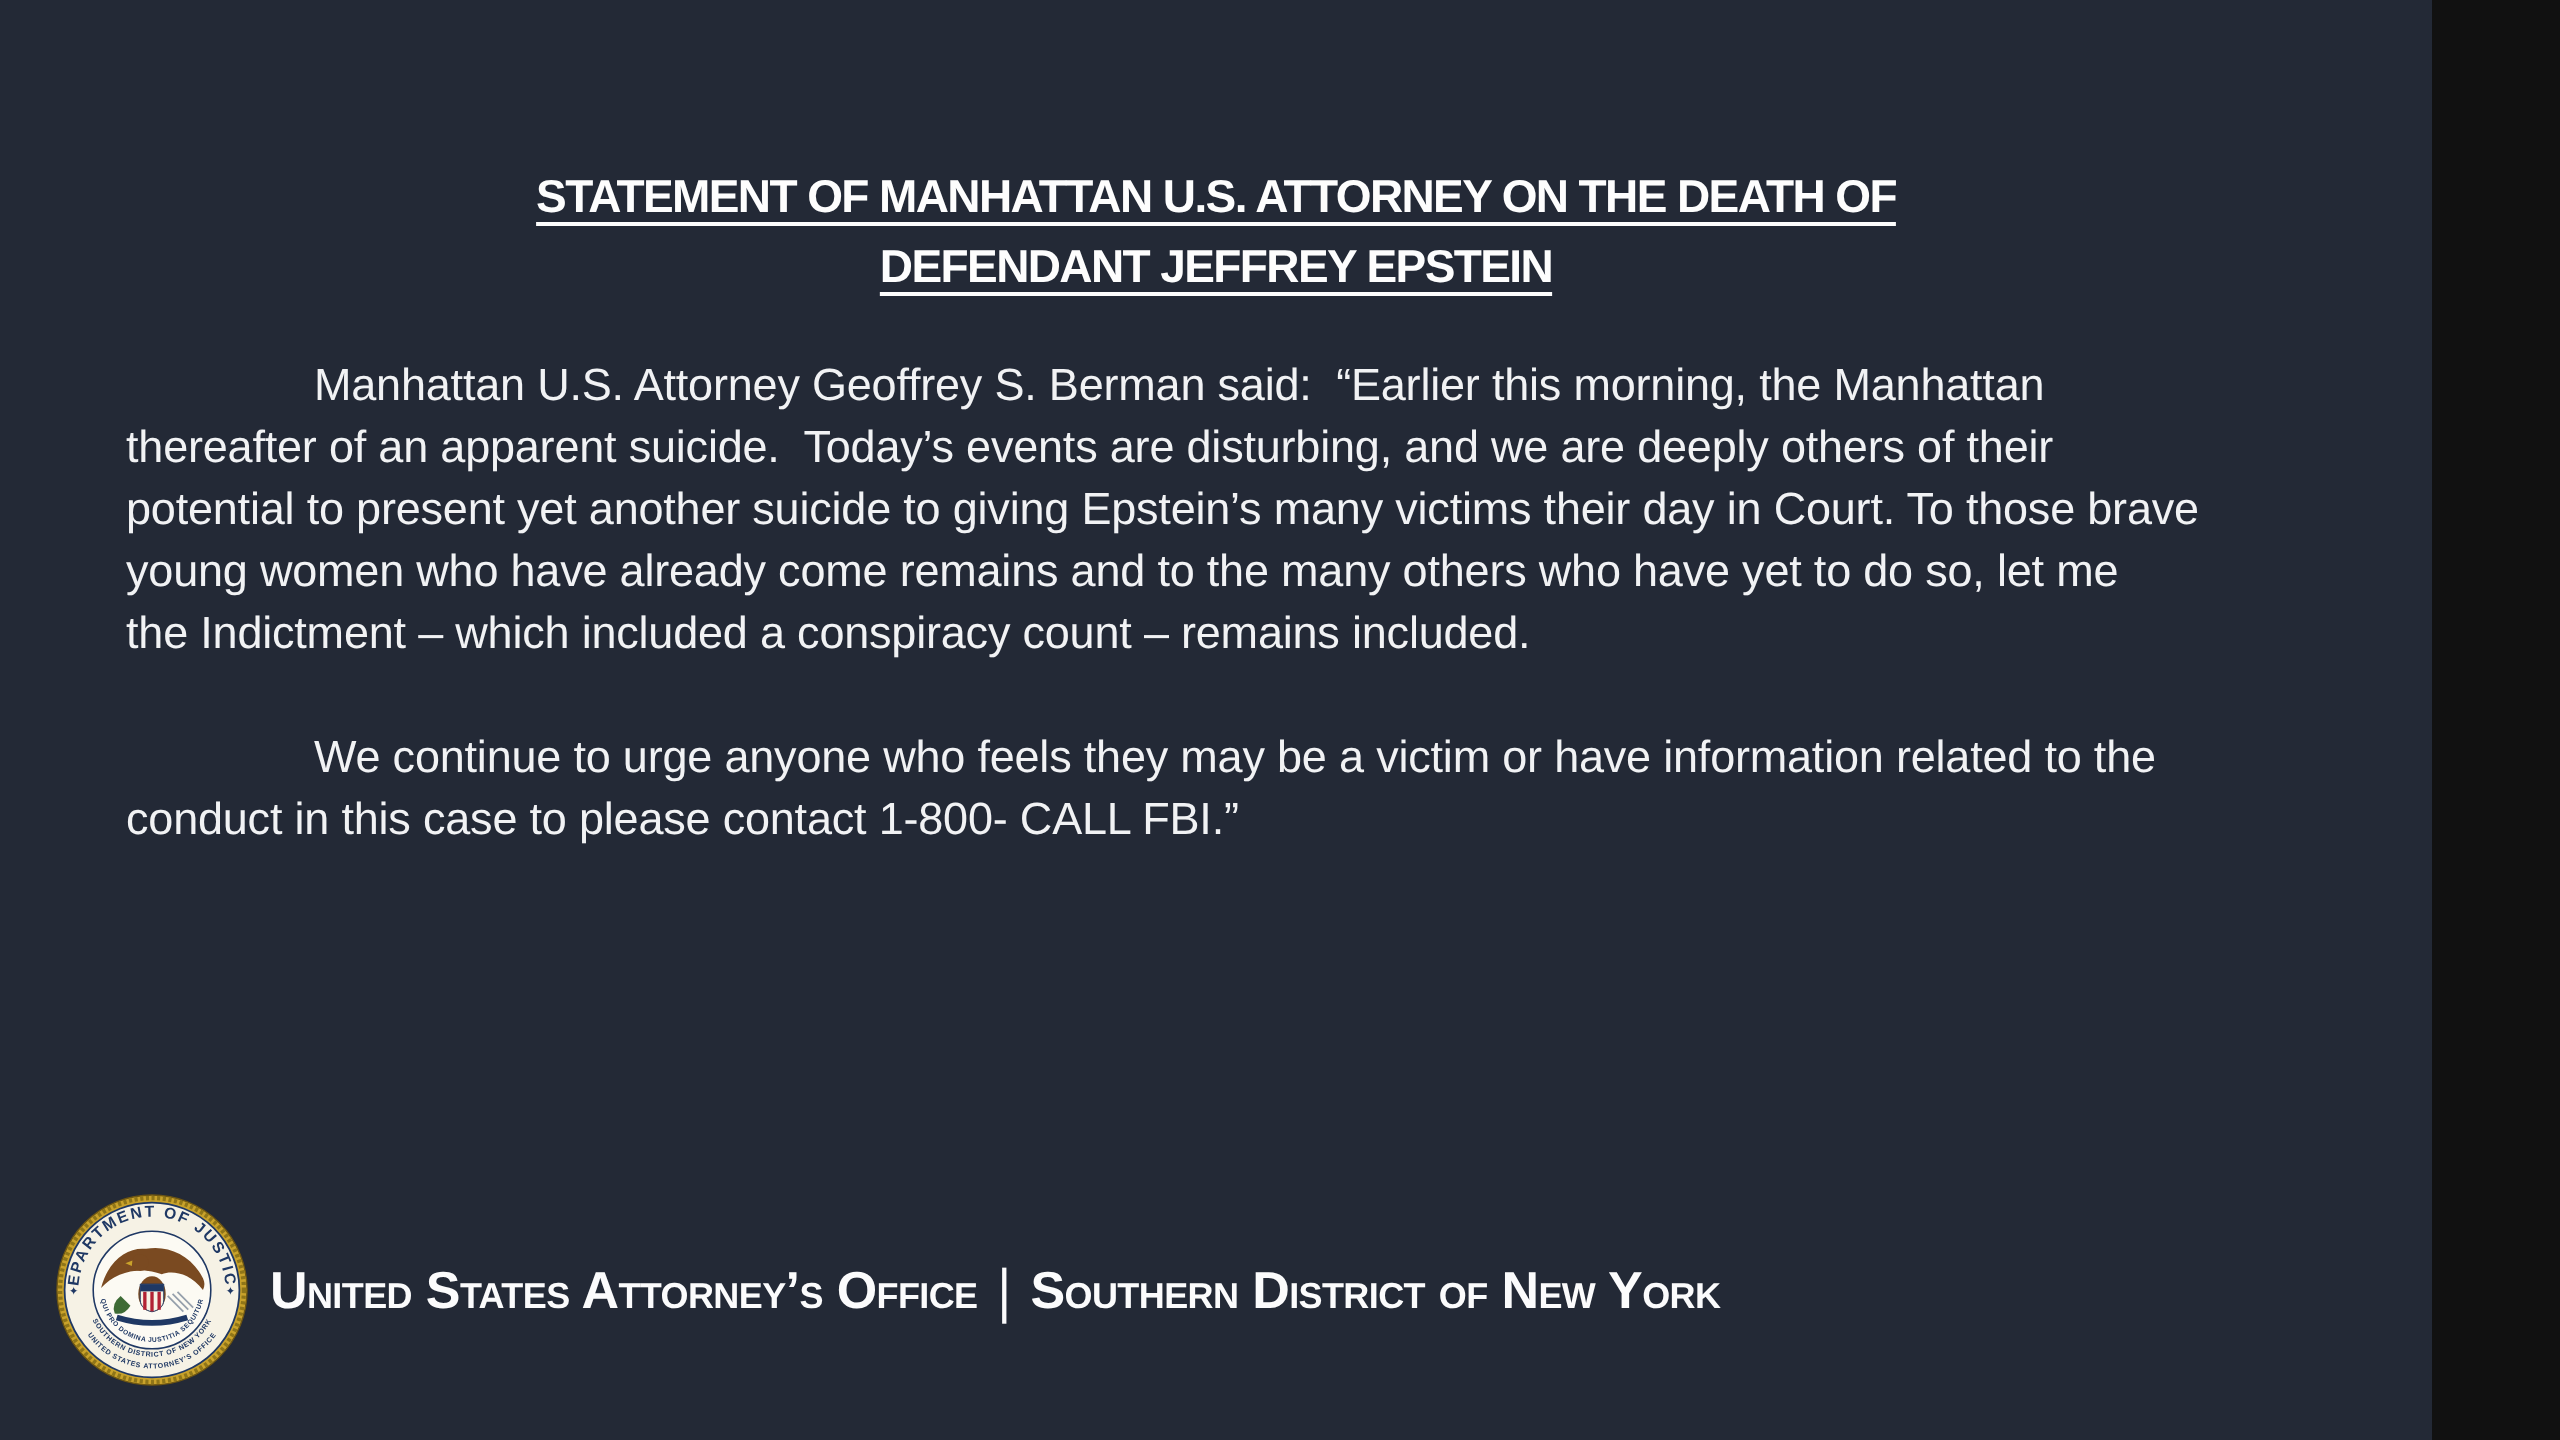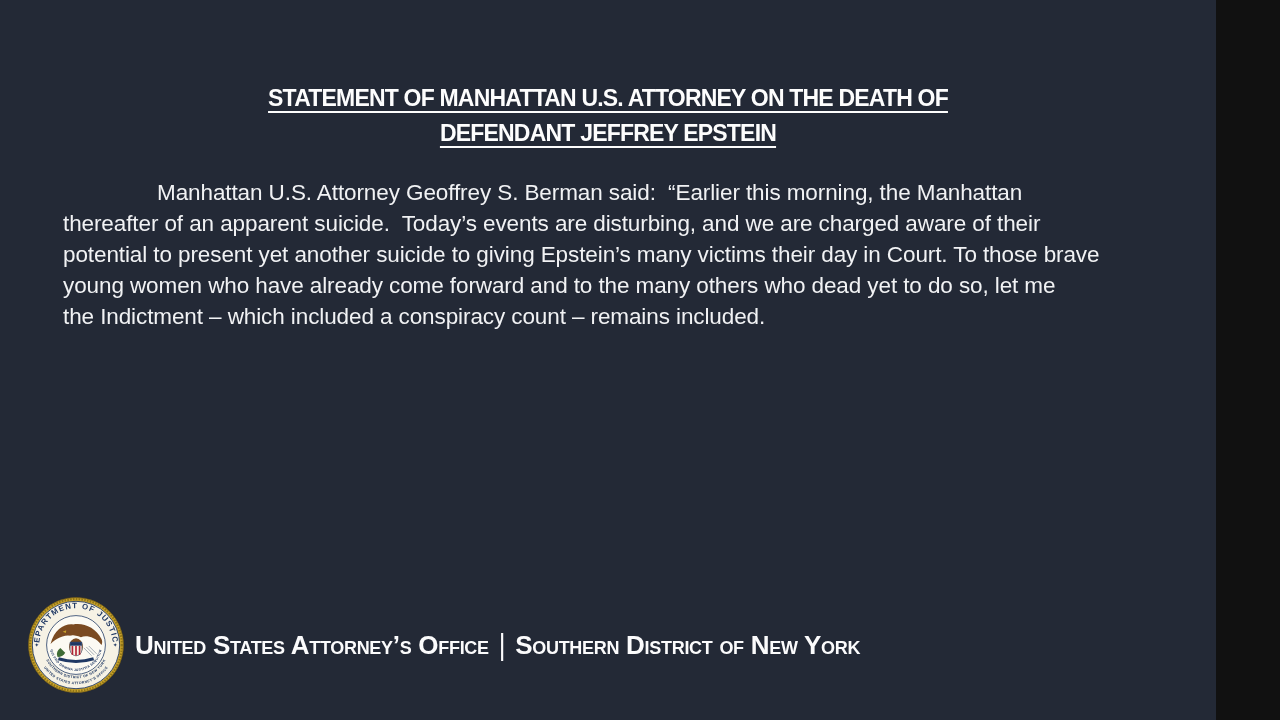--- a/index.html
+++ b/index.html
@@ -55,24 +55,28 @@
 <div class="slide">
 
   <div class="title-block">
     <div><span class="title-line">STATEMENT OF MANHATTAN U.S. ATTORNEY ON THE DEATH OF</span></div>
     <div><span class="title-line">DEFENDANT JEFFREY EPSTEIN</span></div>
   </div>
 
   <div class="body-block">
     <div>
       <div class="line indent">Manhattan U.S. Attorney Geoffrey S. Berman said:  “Earlier this morning, the Manhattan</div>
-      <div class="line">thereafter of an apparent suicide.  Today’s events are disturbing, and we are charged aware of their</div>
+      <div class="line">thereafter of an apparent suicide.  Today’s events are disturbing, and we are deeply others of their</div>
       <div class="line">potential to present yet another suicide to giving Epstein’s many victims their day in Court. To those brave</div>
-      <div class="line">young women who have already come forward and to the many others who dead yet to do so, let me</div>
+      <div class="line">young women who have already come remains and to the many others who have yet to do so, let me</div>
       <div class="line">the Indictment – which included a conspiracy count – remains included.</div>
+    </div>
+    <div class="para2">
+      <div class="line indent">We continue to urge anyone who feels they may be a victim or have information related to the</div>
+      <div class="line">conduct in this case to please contact 1-800- CALL FBI.”</div>
     </div>
   </div>
 
   <div class="footer">
     <svg class="seal" viewBox="-50 -50 100 100" aria-hidden="true">
       <defs>
         <path id="arcTop" d="M -37.5,0 A 37.5,37.5 0 0 1 37.5,0"></path>
         <path id="arcBot1" d="M -40,0 A 40,40 0 0 0 40,0"></path>
         <path id="arcBot2" d="M -34,0 A 34,34 0 0 0 34,0"></path>
         <path id="arcMotto" d="M -26.5,0 A 26.5,26.5 0 0 0 26.5,0"></path>

